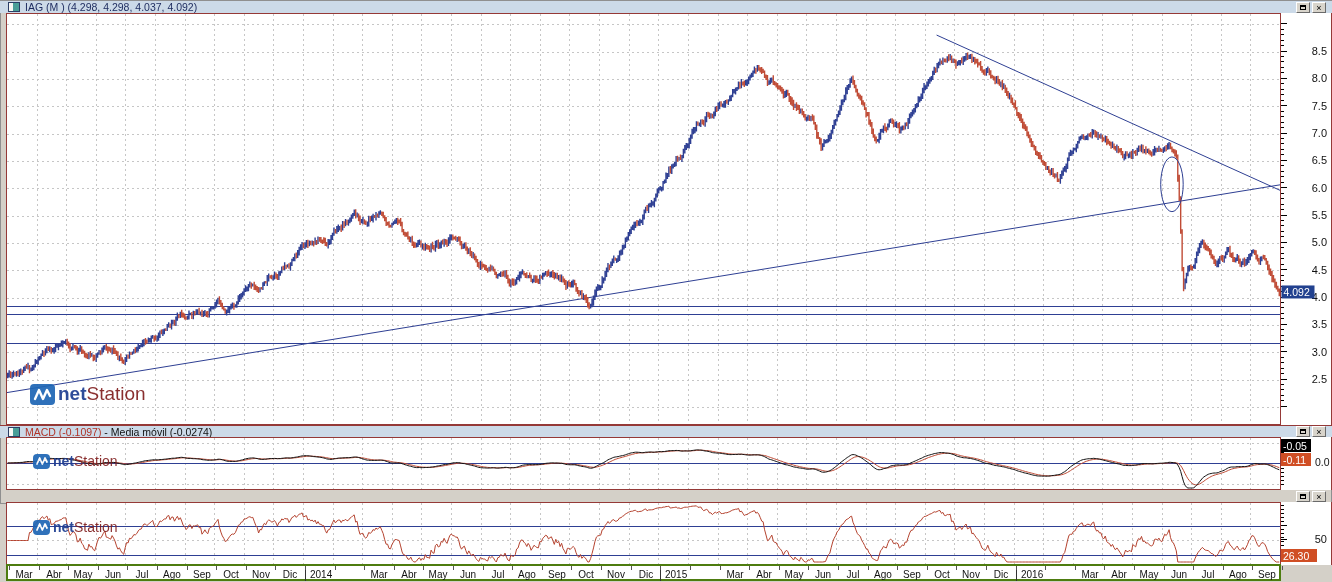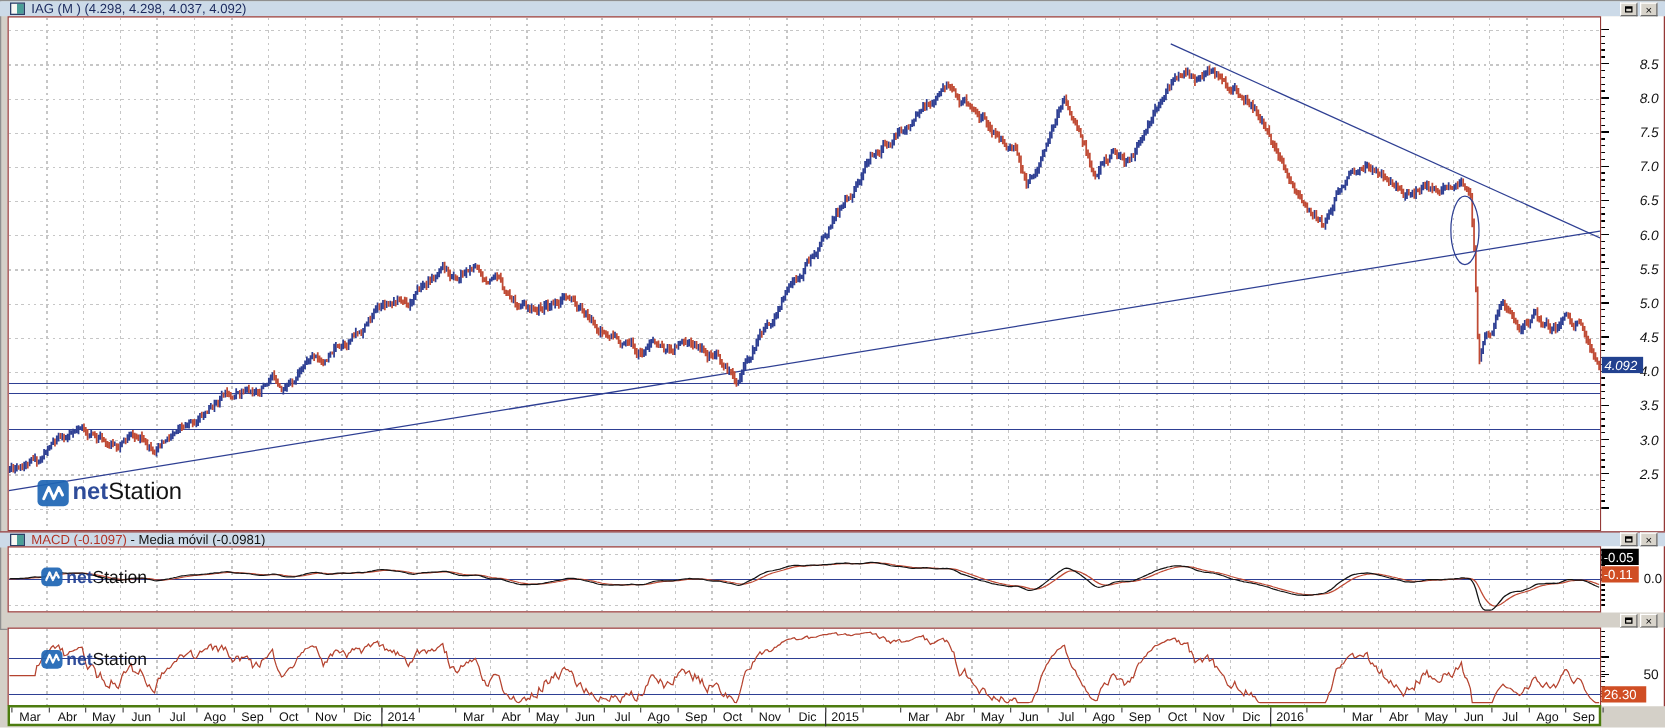--- a/index.html
+++ b/index.html
@@ -21,21 +21,21 @@
   .btn { position:absolute; width:14px; height:11px; background:#d8d4cb;
          border:1px solid; border-color:#ffffff #6a6a6a #6a6a6a #ffffff;
          display:flex; align-items:center; justify-content:center;
          font-size:9px; line-height:8px; color:#000; z-index:9; cursor:default; }
   .btn .box { width:6px; height:5px; border:1px solid #000; border-top-width:2px; }
   .wm { position:absolute; display:flex; align-items:center; opacity:0.92; z-index:3; pointer-events:none; }
   .wm-sq { background:#1e66b5; border-radius:4px; display:flex; align-items:center; justify-content:center; }
   .wm-lg .wm-sq { width:25px; height:21px; }
   .wm-sm .wm-sq { width:17px; height:15px; }
   .wm-net { font-weight:bold; color:#1d3d91; margin-left:3px; }
-  .wm-sta { color:#000000; }
+  .wm-sta { color:#7f1d1d; }
   .wm-lg .wm-net, .wm-lg .wm-sta { font-size:19px; }
   .wm-sm .wm-net, .wm-sm .wm-sta { font-size:14px; }
   #xaxis { position:absolute; left:6px; top:564px; width:1275px; height:17px;
            background:#fff; border:2px solid #4d7c0f; }
   .xlab { position:absolute; top:3px; font-size:10px; color:#111; text-align:center; white-space:nowrap; }
   .xlab-year { text-align:left; }
   .xtick { position:absolute; top:0; width:1px; height:4px; background:#555; }
   .xsep { position:absolute; top:0; width:1px; height:15px; background:#333; }
 </style>
 </head>
@@ -116,21 +116,21 @@
         <line x1="0" y1="292.5" x2="1273" y2="292.5" stroke="#2e3f93" shape-rendering="crispEdges"></line>
         <line x1="0" y1="300.5" x2="1273" y2="300.5" stroke="#2e3f93" shape-rendering="crispEdges"></line>
         <line x1="0" y1="329.5" x2="1273" y2="329.5" stroke="#2e3f93" shape-rendering="crispEdges"></line>
         <line x1="0" y1="378.5733333333333" x2="1273" y2="170.83999999999997" stroke="#2e3f93" stroke-width="1"></line>
         <line x1="929.5860465116278" y1="21.053333333333306" x2="1273" y2="176.30666666666667" stroke="#2e3f93" stroke-width="1"></line>
         <path d="M0.72 358.7L0.72 364.3M2.17 356.2L2.17 363.5M5.07 358.0L5.07 364.7M6.52 356.6L6.52 363.2M9.42 357.1L9.42 362.7M12.32 355.3L12.32 362.9M13.77 354.6L13.77 361.3M16.67 352.8L16.67 359.0M18.12 351.5L18.12 357.0M21.02 348.8L21.02 355.5M23.92 353.5L23.92 357.5M25.37 351.0L25.37 356.9M26.82 350.4L26.82 356.2M28.27 345.1L28.27 353.5M29.72 345.7L29.72 349.9M31.17 342.5L31.17 350.7M32.62 342.0L32.62 346.5M34.07 339.4L34.07 345.6M35.52 335.9L35.52 341.9M38.42 334.3L38.42 341.5M39.87 332.1L39.87 339.2M42.77 332.3L42.77 338.3M45.67 333.9L45.67 337.9M47.12 332.9L47.12 339.7M48.57 330.0L48.57 338.2M50.02 330.1L50.02 333.7M51.47 329.0L51.47 336.2M52.92 329.6L52.92 333.0M54.37 326.5L54.37 332.6M55.82 326.2L55.82 333.4M57.27 326.9L57.27 329.8M58.72 325.3L58.72 330.7M64.52 332.5L64.52 336.7M65.97 329.3L65.97 336.3M71.77 333.8L71.77 340.4M73.22 331.1L73.22 337.8M81.92 338.3L81.92 345.2M84.82 339.1L84.82 342.8M89.17 339.3L89.17 348.0M90.62 338.4L90.62 343.7M92.07 335.9L92.07 340.7M94.97 333.4L94.97 340.4M96.42 331.4L96.42 338.3M97.87 331.1L97.87 335.7M105.12 333.6L105.12 340.5M112.37 341.4L112.37 347.2M118.17 342.9L118.17 351.1M119.62 340.4L119.62 348.0M122.52 337.5L122.52 344.7M125.42 337.4L125.42 340.7M126.87 335.1L126.87 339.7M129.76 332.7L129.76 338.6M131.21 330.1L131.21 337.4M132.66 331.1L132.66 334.9M134.11 329.1L134.11 333.3M135.56 325.7L135.56 333.2M137.01 325.1L137.01 332.3M141.36 323.5L141.36 328.7M142.81 324.0L142.81 328.5M144.26 321.6L144.26 328.8M145.71 321.1L145.71 324.8M150.06 321.4L150.06 327.7M151.51 318.4L151.51 326.8M152.96 316.4L152.96 324.1M155.86 315.3L155.86 322.0M157.31 314.6L157.31 320.3M160.21 310.0L160.21 317.1M161.66 308.3L161.66 313.5M164.56 305.8L164.56 315.6M166.01 305.8L166.01 310.5M168.91 302.5L168.91 311.9M170.36 298.5L170.36 306.8M173.26 297.8L173.26 303.9M180.51 301.5L180.51 305.8M181.96 296.5L181.96 305.4M183.41 298.8L183.41 301.3M186.31 296.7L186.31 305.2M189.21 295.3L189.21 300.9M190.66 295.2L190.66 300.2M193.56 297.5L193.56 301.4M196.46 297.1L196.46 303.0M197.91 296.0L197.91 302.0M202.26 294.3L202.26 303.5M203.71 292.1L203.71 297.4M205.16 292.6L205.16 295.5M206.61 292.2L206.61 295.4M208.06 288.1L208.06 294.8M209.51 285.5L209.51 293.4M210.96 283.7L210.96 290.3M219.66 295.6L219.66 301.6M221.11 293.0L221.11 299.0M222.56 292.2L222.56 299.4M224.01 289.7L224.01 295.6M225.46 288.6L225.46 294.5M228.36 290.2L228.36 293.6M229.81 287.2L229.81 293.8M231.26 281.3L231.26 290.5M232.71 279.9L232.71 287.9M234.16 279.0L234.16 285.4M235.61 277.4L235.61 283.5M237.06 274.3L237.06 281.4M238.51 271.2L238.51 277.9M239.96 272.6L239.96 277.6M241.41 270.1L241.41 277.3M242.86 267.5L242.86 273.4M245.76 269.5L245.76 272.5M253.01 273.3L253.01 278.3M255.90 268.2L255.90 276.0M257.35 267.2L257.35 272.1M260.25 260.9L260.25 271.9M261.70 259.6L261.70 267.5M266.05 261.2L266.05 266.6M267.50 257.5L267.50 265.4M271.85 257.3L271.85 265.9M273.30 256.7L273.30 261.8M274.75 252.6L274.75 259.3M277.65 248.2L277.65 256.5M280.55 250.2L280.55 253.4M283.45 248.3L283.45 256.7M284.90 244.7L284.90 252.1M286.35 243.1L286.35 247.2M287.80 239.5L287.80 247.2M290.70 236.1L290.70 244.1M292.15 232.8L292.15 241.4M293.60 230.2L293.60 236.6M295.05 227.9L295.05 236.1M297.95 228.2L297.95 235.0M299.40 226.0L299.40 233.4M302.30 226.6L302.30 232.3M305.20 226.6L305.20 231.4M308.10 223.5L308.10 230.7M311.00 222.4L311.00 230.0M321.15 225.0L321.15 234.5M322.60 225.2L322.60 231.1M324.05 221.1L324.05 230.2M325.50 218.8L325.50 225.9M326.95 213.5L326.95 221.8M329.85 212.1L329.85 219.7M331.30 210.5L331.30 217.9M332.75 212.0L332.75 216.5M335.65 207.0L335.65 216.4M338.55 205.0L338.55 212.3M341.45 205.6L341.45 211.7M342.90 203.5L342.90 209.3M344.35 200.6L344.35 207.7M345.80 198.9L345.80 204.7M347.25 195.6L347.25 201.9M350.15 198.6L350.15 203.4M354.50 205.1L354.50 209.3M355.95 203.1L355.95 210.2M360.30 207.6L360.30 212.7M361.75 201.7L361.75 212.6M364.65 201.5L364.65 207.0M366.10 199.8L366.10 208.4M369.00 197.9L369.00 206.6M371.90 197.2L371.90 203.9M373.35 196.3L373.35 200.7M384.94 208.8L384.94 213.7M386.39 207.3L386.39 211.2M387.84 205.6L387.84 210.1M389.29 203.9L389.29 209.8M403.79 222.8L403.79 228.5M409.59 228.8L409.59 233.6M411.04 226.0L411.04 233.0M412.49 225.6L412.49 231.0M415.39 229.3L415.39 235.6M418.29 228.7L418.29 236.7M424.09 229.3L424.09 238.5M428.44 226.8L428.44 237.7M429.89 226.0L429.89 233.7M432.79 228.3L432.79 234.7M434.24 226.6L434.24 234.3M437.14 224.7L437.14 232.7M441.49 223.2L441.49 232.1M442.94 220.3L442.94 229.7M444.39 220.6L444.39 226.2M450.19 222.9L450.19 228.0M455.99 229.9L455.99 235.1M457.44 228.4L457.44 234.5M461.79 234.2L461.79 240.0M466.14 238.0L466.14 244.5M473.39 246.7L473.39 256.0M482.09 252.8L482.09 257.4M484.99 251.4L484.99 256.4M490.79 259.9L490.79 264.7M492.24 259.0L492.24 262.3M493.69 257.6L493.69 263.1M498.04 256.2L498.04 263.6M503.84 265.5L503.84 273.5M508.19 265.3L508.19 271.6M509.63 263.1L509.63 270.5M511.08 260.7L511.08 265.9M512.53 257.6L512.53 267.5M513.98 257.2L513.98 264.2M515.43 255.3L515.43 260.6M521.23 260.9L521.23 264.3M525.58 264.7L525.58 269.3M527.03 261.2L527.03 268.2M532.83 260.8L532.83 270.0M535.73 258.8L535.73 265.8M537.18 258.6L537.18 262.7M538.63 257.0L538.63 261.5M542.98 257.8L542.98 263.6M544.43 257.2L544.43 263.2M548.78 258.8L548.78 264.6M551.68 261.1L551.68 266.5M554.58 260.6L554.58 268.2M560.38 267.2L560.38 274.7M564.73 266.7L564.73 273.4M566.18 265.5L566.18 273.5M573.43 276.6L573.43 281.2M576.33 279.2L576.33 286.0M583.58 289.7L583.58 294.6M585.03 284.4L585.03 293.2M586.48 281.5L586.48 291.8M587.93 275.6L587.93 286.0M589.38 272.5L589.38 282.6M590.83 270.1L590.83 277.0M592.28 271.1L592.28 276.3M593.73 271.2L593.73 276.2M595.18 262.2L595.18 274.0M596.63 263.6L596.63 269.4M598.08 256.7L598.08 266.8M599.53 253.6L599.53 263.1M600.98 248.9L600.98 258.2M603.88 247.4L603.88 254.0M605.33 244.4L605.33 251.9M606.78 241.6L606.78 249.2M609.68 244.3L609.68 248.9M611.13 241.2L611.13 247.9M612.58 236.6L612.58 247.0M614.03 235.5L614.03 241.5M615.48 230.8L615.48 240.8M616.93 230.5L616.93 235.6M618.38 223.6L618.38 233.9M619.83 222.6L619.83 227.9M621.28 217.9L621.28 226.6M622.73 215.3L622.73 222.2M624.18 212.5L624.18 220.1M625.63 210.7L625.63 216.1M627.08 207.8L627.08 216.6M628.53 207.5L628.53 214.1M631.43 206.5L631.43 211.8M632.88 204.7L632.88 212.0M634.33 205.8L634.33 209.2M635.78 200.4L635.78 210.9M637.22 195.5L637.22 205.4M638.67 192.7L638.67 199.2M641.57 189.5L641.57 199.1M643.02 188.7L643.02 193.2M644.47 185.9L644.47 193.4M645.92 187.2L645.92 191.8M647.37 183.7L647.37 193.2M648.82 179.4L648.82 187.4M650.27 174.6L650.27 183.6M651.72 173.3L651.72 179.4M653.17 171.9L653.17 176.5M654.62 172.8L654.62 177.6M656.07 166.9L656.07 176.6M657.52 165.5L657.52 169.8M658.97 158.5L658.97 169.0M660.42 159.0L660.42 165.1M661.87 152.4L661.87 162.9M664.77 150.2L664.77 160.1M666.22 149.6L666.22 154.6M667.67 147.7L667.67 153.1M669.12 141.9L669.12 152.3M672.02 143.0L672.02 146.7M674.92 141.0L674.92 148.1M676.37 134.8L676.37 144.3M677.82 131.0L677.82 139.6M679.27 128.9L679.27 136.1M680.72 129.3L680.72 134.2M682.17 123.8L682.17 134.6M683.62 120.6L683.62 130.1M685.07 114.8L685.07 124.7M686.52 112.9L686.52 119.9M687.97 112.9L687.97 119.3M689.42 107.3L689.42 117.5M692.32 108.4L692.32 112.2M693.77 105.5L693.77 113.1M698.12 102.2L698.12 112.7M699.57 97.9L699.57 108.3M703.92 99.2L703.92 104.4M706.82 97.5L706.82 104.8M708.27 92.4L708.27 102.3M711.17 88.4L711.17 96.9M712.62 87.5L712.62 95.2M715.52 89.4L715.52 93.3M716.97 86.9L716.97 93.7M718.42 85.9L718.42 93.7M721.32 85.2L721.32 91.0M722.77 81.6L722.77 87.5M724.22 80.8L724.22 87.0M725.67 74.9L725.67 83.3M727.12 75.1L727.12 79.4M728.57 73.4L728.57 80.6M730.02 72.9L730.02 76.9M731.47 67.5L731.47 75.6M734.37 65.1L734.37 74.3M738.72 65.8L738.72 71.4M740.17 65.3L740.17 71.9M741.62 62.6L741.62 70.2M743.07 60.4L743.07 66.5M744.52 58.8L744.52 63.8M745.97 56.5L745.97 62.9M747.42 52.6L747.42 59.5M750.32 51.1L750.32 57.8M761.92 66.2L761.92 71.0M763.37 63.8L763.37 70.3M764.81 63.4L764.81 68.8M777.86 76.9L777.86 84.0M779.31 75.7L779.31 82.9M788.01 89.8L788.01 93.9M793.81 94.6L793.81 99.5M799.61 102.6L799.61 107.4M801.06 100.8L801.06 106.7M803.96 101.9L803.96 107.2M815.56 129.3L815.56 136.5M817.01 125.1L817.01 133.1M818.46 125.7L818.46 129.5M819.91 124.9L819.91 129.3M821.36 121.0L821.36 128.6M822.81 119.3L822.81 127.4M824.26 115.7L824.26 124.9M825.71 110.9L825.71 119.7M827.16 105.7L827.16 115.0M828.61 105.1L828.61 111.6M830.06 100.0L830.06 107.4M831.51 96.5L831.51 103.3M832.96 91.2L832.96 101.1M834.41 85.6L834.41 96.8M835.86 85.3L835.86 91.3M837.31 80.7L837.31 88.3M838.76 73.3L838.76 86.3M840.21 71.1L840.21 80.3M841.66 70.1L841.66 75.9M843.11 64.3L843.11 73.8M844.56 62.5L844.56 69.0M870.66 124.9L870.66 127.8M872.11 118.8L872.11 129.3M873.56 114.9L873.56 125.7M875.01 114.7L875.01 118.5M876.46 111.4L876.46 119.3M880.81 109.5L880.81 116.2M882.26 105.2L882.26 113.4M883.71 104.4L883.71 109.0M888.06 107.8L888.06 113.1M889.51 107.3L889.51 113.9M893.85 112.4L893.85 119.4M895.30 111.4L895.30 116.6M898.20 108.5L898.20 115.5M901.10 104.1L901.10 114.9M902.55 99.5L902.55 109.8M904.00 98.0L904.00 104.2M905.45 95.6L905.45 102.5M906.90 94.0L906.90 100.6M908.35 90.0L908.35 98.5M909.80 88.9L909.80 94.3M911.25 82.2L911.25 93.0M912.70 82.5L912.70 88.5M914.15 79.4L914.15 86.9M915.60 73.7L915.60 85.0M917.05 68.9L917.05 79.2M918.50 71.2L918.50 75.9M919.95 67.4L919.95 74.9M921.40 64.9L921.40 72.5M922.85 63.3L922.85 69.7M924.30 61.9L924.30 67.5M925.75 56.7L925.75 66.1M927.20 52.7L927.20 61.1M930.10 49.1L930.10 58.2M931.55 47.7L931.55 54.3M933.00 44.5L933.00 51.5M935.90 43.4L935.90 51.1M940.25 42.2L940.25 48.8M943.15 39.9L943.15 46.3M946.05 44.6L946.05 49.1M950.40 47.2L950.40 52.1M951.85 46.1L951.85 51.3M953.30 45.9L953.30 51.4M956.20 42.3L956.20 51.0M957.65 42.1L957.65 47.7M959.10 39.0L959.10 46.5M962.00 40.8L962.00 45.1M963.45 39.9L963.45 45.0M966.35 42.8L966.35 48.0M979.40 54.1L979.40 61.7M980.85 52.4L980.85 58.9M989.55 61.9L989.55 69.6M993.90 67.4L993.90 73.3M996.80 69.3L996.80 74.9M1002.60 78.7L1002.60 85.6M1040.29 152.1L1040.29 156.0M1044.64 153.9L1044.64 161.0M1048.99 159.5L1048.99 163.6M1053.34 159.9L1053.34 169.7M1054.79 156.6L1054.79 164.9M1056.24 153.5L1056.24 161.7M1057.69 152.0L1057.69 157.7M1059.14 149.5L1059.14 158.6M1060.59 143.5L1060.59 154.9M1062.04 138.2L1062.04 146.9M1063.49 135.8L1063.49 142.0M1064.94 136.4L1064.94 141.7M1066.39 133.5L1066.39 140.1M1067.84 133.7L1067.84 136.5M1069.29 129.8L1069.29 138.2M1070.74 127.0L1070.74 134.6M1072.19 122.6L1072.19 129.4M1073.64 121.7L1073.64 126.6M1075.09 120.3L1075.09 125.1M1077.99 121.9L1077.99 126.3M1079.44 121.3L1079.44 125.9M1080.89 119.5L1080.89 126.3M1085.24 114.9L1085.24 124.6M1086.69 115.4L1086.69 120.7M1091.04 118.1L1091.04 125.9M1093.94 119.4L1093.94 124.7M1098.29 121.4L1098.29 128.5M1105.54 127.6L1105.54 134.0M1109.89 130.5L1109.89 138.7M1117.14 139.8L1117.14 146.5M1118.59 137.2L1118.59 145.2M1121.49 139.5L1121.49 144.2M1122.94 137.7L1122.94 143.7M1125.84 135.0L1125.84 145.1M1130.19 133.8L1130.19 141.4M1131.64 131.6L1131.64 138.1M1134.54 130.3L1134.54 138.2M1137.44 134.9L1137.44 139.3M1140.34 134.7L1140.34 139.0M1146.13 134.9L1146.13 141.7M1147.58 132.1L1147.58 141.6M1149.03 133.8L1149.03 138.5M1151.93 131.7L1151.93 138.1M1156.28 133.3L1156.28 138.9M1157.73 132.2L1157.73 137.7M1160.63 129.3L1160.63 135.7M1162.08 127.9L1162.08 135.2M1178.03 264.5L1178.03 275.3M1179.48 258.7L1179.48 269.2M1180.93 251.7L1180.93 262.2M1182.38 250.9L1182.38 257.4M1186.73 250.4L1186.73 254.5M1188.18 244.1L1188.18 255.0M1189.63 237.5L1189.63 249.2M1191.08 233.5L1191.08 242.1M1192.53 229.1L1192.53 239.3M1193.98 226.7L1193.98 233.9M1195.43 225.2L1195.43 230.8M1209.93 246.4L1209.93 253.3M1211.38 244.6L1211.38 253.3M1212.83 242.0L1212.83 249.9M1217.18 241.4L1217.18 248.8M1218.63 237.6L1218.63 244.5M1220.08 232.9L1220.08 240.9M1221.53 233.1L1221.53 238.3M1228.78 243.6L1228.78 248.5M1230.23 240.0L1230.23 247.1M1234.58 247.2L1234.58 253.3M1236.03 244.4L1236.03 250.9M1238.93 245.1L1238.93 251.9M1240.38 243.1L1240.38 250.7M1241.83 239.9L1241.83 249.1M1243.28 239.1L1243.28 246.0M1244.73 236.1L1244.73 242.5M1246.18 235.3L1246.18 239.4M1253.43 242.5L1253.43 251.0M1254.88 242.3L1254.88 247.2" stroke="#2e3f93" stroke-width="1.4" fill="none"></path>
         <path d="M3.62 357.2L3.62 364.0M7.97 358.1L7.97 361.8M10.87 356.5L10.87 362.2M15.22 355.4L15.22 360.8M19.57 350.0L19.57 354.8M22.47 351.0L22.47 359.3M36.97 336.7L36.97 343.1M41.32 332.3L41.32 337.1M44.22 333.0L44.22 339.8M60.17 324.7L60.17 331.7M61.62 327.5L61.62 334.5M63.07 329.2L63.07 338.2M67.42 331.1L67.42 334.5M68.87 330.9L68.87 336.6M70.32 332.3L70.32 340.8M74.67 332.3L74.67 339.9M76.12 335.5L76.12 339.8M77.57 336.7L77.57 343.5M79.02 338.8L79.02 344.3M80.47 339.6L80.47 345.0M83.37 337.1L83.37 343.8M86.27 340.5L86.27 347.3M87.72 340.8L87.72 346.4M93.52 336.2L93.52 341.3M99.32 329.9L99.32 336.8M100.77 332.2L100.77 339.6M102.22 332.7L102.22 337.6M103.67 333.5L103.67 338.7M106.57 331.2L106.57 339.9M108.02 333.9L108.02 339.9M109.47 336.4L109.47 342.1M110.92 337.3L110.92 346.1M113.82 339.6L113.82 347.0M115.27 343.2L115.27 349.5M116.72 345.6L116.72 350.1M121.07 340.6L121.07 344.8M123.97 338.1L123.97 341.1M128.31 333.3L128.31 339.3M138.46 323.9L138.46 330.8M139.91 325.6L139.91 329.5M147.16 321.4L147.16 327.7M148.61 321.2L148.61 326.3M154.41 315.4L154.41 320.3M158.76 314.3L158.76 317.1M163.11 309.5L163.11 314.0M167.46 305.7L167.46 311.7M171.81 300.0L171.81 304.2M174.71 295.7L174.71 303.6M176.16 298.6L176.16 303.7M177.61 299.6L177.61 305.5M179.06 302.3L179.06 305.8M184.86 297.9L184.86 304.9M187.76 296.9L187.76 301.5M192.11 293.7L192.11 300.4M195.01 295.8L195.01 303.1M199.36 297.2L199.36 302.9M200.81 297.0L200.81 303.4M212.41 282.2L212.41 290.4M213.86 285.9L213.86 293.1M215.31 288.7L215.31 295.3M216.76 292.4L216.76 296.4M218.21 294.5L218.21 299.7M226.91 288.8L226.91 295.8M244.31 268.6L244.31 274.7M247.21 267.8L247.21 276.0M248.66 270.4L248.66 276.2M250.11 272.0L250.11 277.9M251.56 273.1L251.56 278.9M254.46 273.1L254.46 275.6M258.80 267.1L258.80 269.6M263.15 261.2L263.15 264.4M264.60 260.8L264.60 265.2M268.95 258.6L268.95 264.7M270.40 259.9L270.40 266.1M276.20 251.7L276.20 256.1M279.10 250.8L279.10 255.1M282.00 249.3L282.00 254.7M289.25 238.6L289.25 244.5M296.50 228.6L296.50 234.3M300.85 225.7L300.85 234.1M303.75 226.7L303.75 231.3M306.65 226.9L306.65 232.6M309.55 225.9L309.55 231.1M312.45 223.1L312.45 227.7M313.90 223.0L313.90 229.0M315.35 225.6L315.35 229.9M316.80 223.3L316.80 229.2M318.25 223.7L318.25 231.9M319.70 228.0L319.70 232.5M328.40 215.0L328.40 219.5M334.20 210.5L334.20 217.9M337.10 207.2L337.10 214.0M340.00 205.7L340.00 210.9M348.70 195.3L348.70 204.5M351.60 199.4L351.60 207.3M353.05 201.6L353.05 210.9M357.40 205.3L357.40 210.6M358.85 206.4L358.85 211.0M363.20 202.1L363.20 208.2M367.55 201.1L367.55 203.9M370.45 199.4L370.45 203.4M374.80 197.5L374.80 201.9M376.25 197.7L376.25 204.2M377.70 201.2L377.70 207.3M379.15 202.9L379.15 211.9M380.60 207.7L380.60 211.5M382.04 207.2L382.04 213.7M383.49 210.8L383.49 213.6M390.74 203.7L390.74 210.9M392.19 205.6L392.19 209.6M393.64 204.1L393.64 212.2M395.09 207.8L395.09 218.2M396.54 215.0L396.54 221.2M397.99 217.8L397.99 222.7M399.44 218.2L399.44 222.7M400.89 217.4L400.89 225.6M402.34 222.2L402.34 228.0M405.24 221.7L405.24 232.0M406.69 227.5L406.69 234.1M408.14 228.3L408.14 233.7M413.94 226.4L413.94 233.6M416.84 229.9L416.84 236.4M419.74 230.0L419.74 235.4M421.19 231.1L421.19 235.8M422.64 231.4L422.64 238.0M425.54 227.8L425.54 235.2M426.99 230.9L426.99 236.4M431.34 225.6L431.34 235.1M435.69 225.6L435.69 230.4M438.59 225.1L438.59 230.8M440.04 225.6L440.04 233.0M445.84 220.5L445.84 226.6M447.29 222.4L447.29 225.5M448.74 221.7L448.74 226.8M451.64 222.3L451.64 227.5M453.09 222.4L453.09 231.4M454.54 227.0L454.54 235.3M458.89 228.3L458.89 236.7M460.34 232.6L460.34 240.2M463.24 233.2L463.24 242.2M464.69 237.1L464.69 243.9M467.59 239.4L467.59 246.3M469.04 241.7L469.04 248.6M470.49 245.1L470.49 252.9M471.94 248.0L471.94 254.4M474.84 247.4L474.84 255.3M476.29 249.8L476.29 253.5M477.74 250.2L477.74 256.1M479.19 250.9L479.19 257.0M480.64 253.8L480.64 258.8M483.54 250.4L483.54 257.5M486.44 252.5L486.44 257.5M487.89 254.8L487.89 261.1M489.34 257.7L489.34 264.2M495.14 257.4L495.14 262.8M496.59 256.8L496.59 262.6M499.49 255.9L499.49 265.0M500.94 260.7L500.94 269.6M502.39 264.4L502.39 272.4M505.29 264.2L505.29 271.6M506.74 264.6L506.74 272.0M516.88 256.9L516.88 261.6M518.33 259.0L518.33 263.9M519.78 258.3L519.78 264.3M522.68 258.5L522.68 264.3M524.13 260.7L524.13 268.0M528.48 261.2L528.48 268.9M529.93 261.6L529.93 268.8M531.38 264.7L531.38 270.0M534.28 261.6L534.28 264.8M540.08 256.9L540.08 262.9M541.53 255.6L541.53 261.9M545.88 255.9L545.88 264.1M547.33 257.9L547.33 265.6M550.23 258.8L550.23 265.3M553.13 260.5L553.13 267.9M556.03 262.3L556.03 268.6M557.48 264.4L557.48 270.9M558.93 266.0L558.93 276.0M561.83 266.2L561.83 272.8M563.28 267.9L563.28 273.6M567.63 265.7L567.63 271.3M569.08 269.1L569.08 277.8M570.53 273.1L570.53 280.1M571.98 275.9L571.98 282.4M574.88 276.1L574.88 285.0M577.78 281.1L577.78 286.2M579.23 280.3L579.23 289.1M580.68 282.9L580.68 293.4M582.13 288.3L582.13 295.3M602.43 250.6L602.43 256.2M608.23 243.6L608.23 246.8M629.98 206.0L629.98 212.3M640.12 191.1L640.12 197.0M663.32 152.1L663.32 159.6M670.57 141.7L670.57 147.7M673.47 140.6L673.47 145.9M690.87 107.6L690.87 111.8M695.22 105.3L695.22 110.6M696.67 105.8L696.67 111.5M701.02 97.7L701.02 103.2M702.47 98.5L702.47 104.9M705.37 99.7L705.37 104.2M709.72 91.9L709.72 97.9M714.07 87.2L714.07 92.8M719.87 85.4L719.87 89.7M732.92 67.7L732.92 74.8M735.82 67.4L735.82 71.6M737.27 66.6L737.27 72.9M748.87 54.1L748.87 59.7M751.77 51.1L751.77 56.7M753.22 53.2L753.22 58.5M754.67 53.0L754.67 60.0M756.12 54.7L756.12 59.1M757.57 56.6L757.57 64.1M759.02 60.6L759.02 66.1M760.47 61.1L760.47 71.9M766.26 61.3L766.26 71.1M767.71 66.9L767.71 71.4M769.16 68.2L769.16 73.5M770.61 68.9L770.61 75.3M772.06 71.2L772.06 75.8M773.51 71.5L773.51 77.6M774.96 73.0L774.96 79.7M776.41 74.7L776.41 84.4M780.76 75.8L780.76 81.8M782.21 78.9L782.21 87.9M783.66 81.9L783.66 90.7M785.11 83.3L785.11 91.9M786.56 85.7L786.56 95.9M789.46 88.3L789.46 96.9M790.91 90.5L790.91 95.9M792.36 91.1L792.36 100.1M795.26 94.6L795.26 101.3M796.71 97.1L796.71 103.6M798.16 100.1L798.16 106.4M802.51 101.3L802.51 106.9M805.41 100.2L805.41 106.7M806.86 101.4L806.86 110.5M808.31 108.0L808.31 116.1M809.76 110.4L809.76 124.7M811.21 117.9L811.21 125.0M812.66 123.1L812.66 130.5M814.11 124.3L814.11 136.9M846.01 61.6L846.01 70.7M847.46 66.1L847.46 74.2M848.91 70.7L848.91 78.4M850.36 74.8L850.36 82.4M851.81 78.8L851.81 84.8M853.26 80.4L853.26 86.4M854.71 81.7L854.71 90.7M856.16 86.2L856.16 91.8M857.61 88.3L857.61 96.1M859.06 93.3L859.06 103.6M860.51 98.1L860.51 102.3M861.96 97.9L861.96 110.7M863.41 105.6L863.41 112.7M864.86 108.1L864.86 119.9M866.31 114.4L866.31 123.7M867.76 120.2L867.76 127.2M869.21 122.5L869.21 129.5M877.91 109.3L877.91 117.1M879.36 112.8L879.36 118.6M885.16 104.3L885.16 109.9M886.61 105.6L886.61 113.4M890.96 108.9L890.96 114.3M892.40 107.9L892.40 119.6M896.75 111.4L896.75 116.3M899.65 108.3L899.65 112.3M928.65 53.4L928.65 59.0M934.45 46.6L934.45 50.3M937.35 44.4L937.35 48.3M938.80 44.6L938.80 48.5M941.70 40.2L941.70 47.3M944.60 41.5L944.60 49.0M947.50 44.7L947.50 49.2M948.95 45.4L948.95 54.7M954.75 43.5L954.75 49.6M960.55 38.4L960.55 46.1M964.90 39.7L964.90 48.9M967.80 42.9L967.80 50.4M969.25 44.7L969.25 49.5M970.70 44.8L970.70 53.4M972.15 48.3L972.15 51.6M973.60 46.9L973.60 56.8M975.05 51.9L975.05 58.8M976.50 55.4L976.50 60.8M977.95 55.3L977.95 61.6M982.30 54.2L982.30 61.3M983.75 56.3L983.75 64.4M985.20 60.8L985.20 64.4M986.65 61.7L986.65 66.4M988.10 62.4L988.10 70.2M991.00 61.8L991.00 70.2M992.45 64.9L992.45 71.8M995.35 65.9L995.35 76.3M998.25 70.7L998.25 79.0M999.70 73.5L999.70 82.1M1001.15 77.1L1001.15 84.5M1004.05 80.8L1004.05 89.2M1005.50 83.4L1005.50 90.9M1006.95 88.4L1006.95 93.8M1008.40 86.2L1008.40 95.6M1009.85 93.0L1009.85 101.9M1011.30 98.1L1011.30 104.3M1012.75 98.5L1012.75 107.1M1014.20 100.1L1014.20 109.0M1015.65 104.6L1015.65 114.6M1017.10 107.8L1017.10 115.3M1018.54 110.3L1018.54 116.9M1019.99 112.2L1019.99 122.2M1021.44 117.5L1021.44 124.3M1022.89 120.6L1022.89 128.7M1024.34 124.2L1024.34 133.1M1025.79 127.0L1025.79 133.3M1027.24 130.8L1027.24 136.6M1028.69 131.9L1028.69 140.9M1030.14 136.8L1030.14 142.1M1031.59 137.9L1031.59 144.9M1033.04 138.2L1033.04 145.5M1034.49 141.1L1034.49 148.6M1035.94 146.0L1035.94 151.0M1037.39 147.1L1037.39 152.1M1038.84 147.9L1038.84 156.1M1041.74 152.1L1041.74 158.9M1043.19 155.4L1043.19 161.6M1046.09 154.0L1046.09 162.9M1047.54 159.2L1047.54 164.4M1050.44 157.9L1050.44 168.1M1051.89 164.4L1051.89 168.1M1076.54 120.2L1076.54 125.7M1082.34 119.3L1082.34 122.8M1083.79 118.0L1083.79 123.5M1088.14 115.9L1088.14 123.2M1089.59 117.3L1089.59 123.7M1092.49 120.2L1092.49 124.3M1095.39 120.7L1095.39 128.3M1096.84 123.2L1096.84 127.3M1099.74 122.0L1099.74 131.2M1101.19 124.8L1101.19 130.2M1102.64 126.8L1102.64 131.8M1104.09 127.7L1104.09 134.8M1106.99 129.4L1106.99 135.5M1108.44 132.0L1108.44 136.8M1111.34 132.0L1111.34 139.2M1112.79 134.3L1112.79 138.6M1114.24 133.9L1114.24 141.2M1115.69 137.0L1115.69 144.3M1120.04 137.2L1120.04 142.3M1124.39 136.8L1124.39 145.0M1127.29 136.7L1127.29 139.8M1128.74 135.9L1128.74 142.0M1133.09 131.4L1133.09 137.2M1135.99 130.8L1135.99 139.4M1138.89 132.2L1138.89 140.6M1141.79 134.4L1141.79 140.2M1143.24 136.3L1143.24 141.6M1144.69 137.5L1144.69 142.8M1150.48 133.7L1150.48 137.9M1153.38 133.7L1153.38 137.7M1154.83 134.7L1154.83 137.9M1159.18 130.9L1159.18 137.3M1163.53 128.7L1163.53 135.3M1164.98 132.5L1164.98 138.3M1166.43 134.8L1166.43 139.5M1167.88 135.3L1167.88 142.6M1169.33 136.3L1169.33 144.7M1170.78 140.4L1170.78 167.7M1172.23 160.7L1172.23 186.9M1173.68 182.2L1173.68 219.7M1175.13 215.2L1175.13 257.3M1176.58 252.9L1176.58 277.3M1183.83 250.5L1183.83 256.2M1185.28 251.9L1185.28 256.5M1196.88 225.8L1196.88 234.5M1198.33 228.6L1198.33 236.2M1199.78 230.5L1199.78 236.8M1201.23 232.0L1201.23 237.4M1202.68 233.9L1202.68 241.2M1204.13 235.6L1204.13 244.6M1205.58 240.2L1205.58 245.6M1207.03 241.8L1207.03 250.1M1208.48 245.2L1208.48 252.0M1214.28 241.2L1214.28 246.6M1215.73 241.0L1215.73 248.0M1222.98 231.7L1222.98 243.1M1224.43 238.7L1224.43 243.9M1225.88 238.2L1225.88 247.9M1227.33 243.1L1227.33 248.2M1231.68 241.3L1231.68 249.8M1233.13 244.5L1233.13 252.7M1237.48 243.6L1237.48 252.8M1247.63 235.8L1247.63 240.9M1249.08 236.2L1249.08 245.6M1250.53 240.5L1250.53 247.5M1251.98 244.1L1251.98 250.4M1256.33 240.8L1256.33 245.3M1257.78 241.1L1257.78 246.6M1259.23 243.9L1259.23 250.7M1260.68 246.8L1260.68 255.9M1262.13 250.5L1262.13 260.8M1263.58 254.5L1263.58 262.0M1265.03 257.0L1265.03 268.2M1266.48 261.1L1266.48 268.5M1267.93 264.5L1267.93 273.8M1269.38 267.8L1269.38 275.4M1270.83 271.7L1270.83 277.7M1272.28 274.5L1272.28 282.2" stroke="#c04b35" stroke-width="1.4" fill="none"></path>
         <ellipse cx="1164.943023255814" cy="170.29333333333332" rx="11.249767441860465" ry="27.333333333333332" fill="none" stroke="#2e3f93" stroke-width="1"></ellipse>
       </svg>
   </div>
-  <div class="axis" style="left:1281px;top:13px;width:51px;height:412px;font-style:italic;">
+  <div class="axis" style="left:1281px;top:13px;width:51px;height:412px;">
     <svg id="ax-main" width="50" height="410" viewBox="0 0 50 410">
         <line x1="0" y1="393.3333333333333" x2="6" y2="393.3333333333333" stroke="#000" shape-rendering="crispEdges"></line>
         <line x1="0" y1="387.8666666666667" x2="3" y2="387.8666666666667" stroke="#000" shape-rendering="crispEdges"></line>
         <line x1="0" y1="382.4" x2="3" y2="382.4" stroke="#000" shape-rendering="crispEdges"></line>
         <line x1="0" y1="376.93333333333334" x2="3" y2="376.93333333333334" stroke="#000" shape-rendering="crispEdges"></line>
         <line x1="0" y1="371.46666666666664" x2="3" y2="371.46666666666664" stroke="#000" shape-rendering="crispEdges"></line>
         <line x1="0" y1="366" x2="6" y2="366" stroke="#000" shape-rendering="crispEdges"></line>
         <line x1="0" y1="360.53333333333336" x2="3" y2="360.53333333333336" stroke="#000" shape-rendering="crispEdges"></line>
         <line x1="0" y1="355.06666666666666" x2="3" y2="355.06666666666666" stroke="#000" shape-rendering="crispEdges"></line>
         <line x1="0" y1="349.6" x2="3" y2="349.6" stroke="#000" shape-rendering="crispEdges"></line>
@@ -218,21 +218,21 @@
       <svg width="21" height="17" viewBox="0 0 21 17">
           <polyline points="3,13 7,4 11,13 15,4 18,10" fill="none" stroke="#fff" stroke-width="2.4" stroke-linecap="round" stroke-linejoin="round"></polyline>
         </svg>
     </span>
     <span class="wm-net">net</span>
       <span class="wm-sta">Station</span>
   </div>
 
   <div class="win-title sub-title" style="top:425px;">
     <span class="panel-icon"></span>
-    <span class="t-red">MACD (-0.1097)</span><span class="t-blk"> - </span><span class="t-blk">Media móvil (-0.0981)</span>
+    <span class="t-red">MACD (-0.1097)</span><span class="t-blk"> - </span><span class="t-blk">Media móvil (-0.0274)</span>
   </div>
   <div class="btn" style="left:1296px;top:426px;">
       <span class="box"></span>
     </div>
   <div class="btn" style="left:1312px;top:426px;">
       <span>×</span>
     </div>
 
   <div class="plot" style="left:6px;top:437px;width:1275px;height:53px;">
     <svg id="svg-macd" width="1273" height="51" viewBox="0 0 1273 51">

